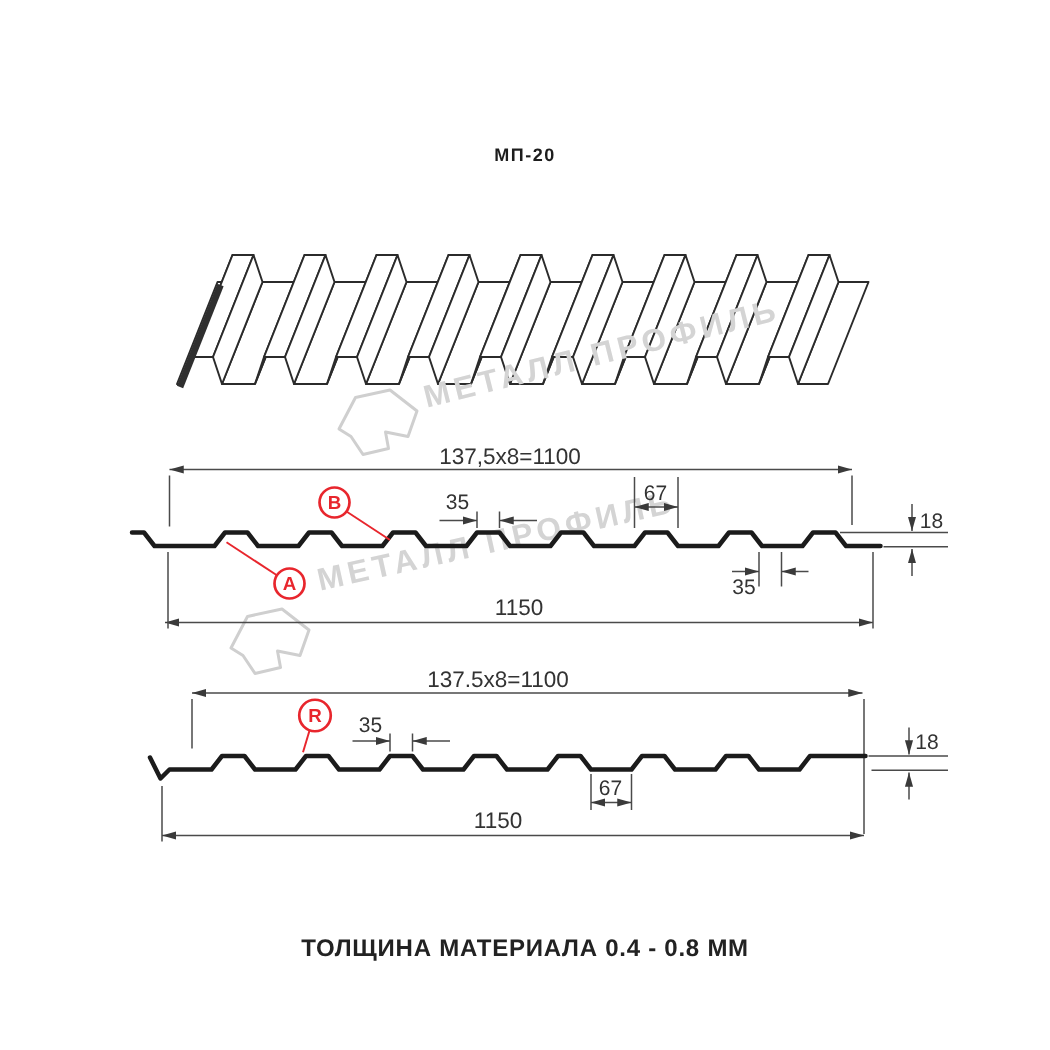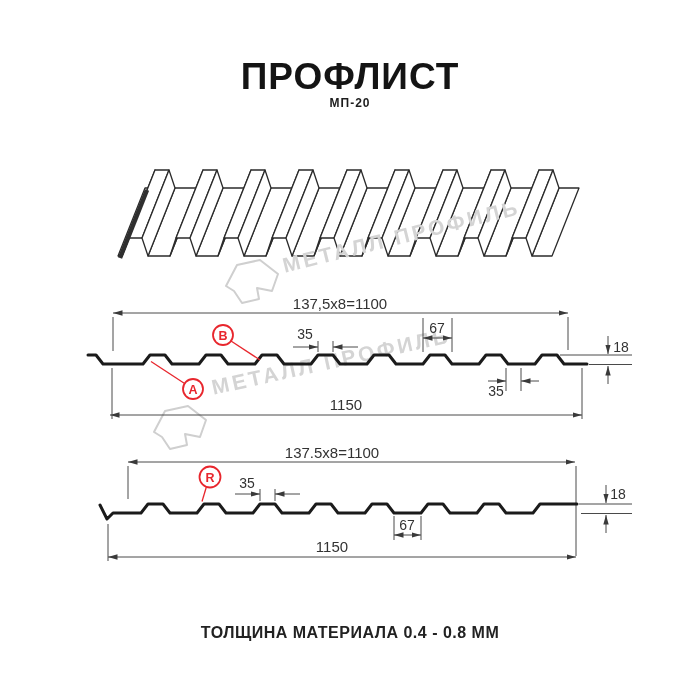--- a/index.html
+++ b/index.html
@@ -188,16 +188,15 @@
         L 540 504 L 577 504"></path>
 
       <g>
         <line class="red" x1="206.5" y1="486.5" x2="202" y2="501.5" stroke-width="1.3"></line>
         <circle class="red" cx="210" cy="477" r="10.5" stroke-width="1.8"></circle>
         <text class="redtxt" x="210" y="481.5" text-anchor="middle">R</text>
       </g>
     </g>
   </svg>
 
-  <div class="title">ПРОФЛИСТ</div>
   <div class="subtitle">МП-20</div>
   <div class="footer">ТОЛЩИНА МАТЕРИАЛА 0.4 - 0.8 ММ</div>
 </div>
 
 </body></html>

